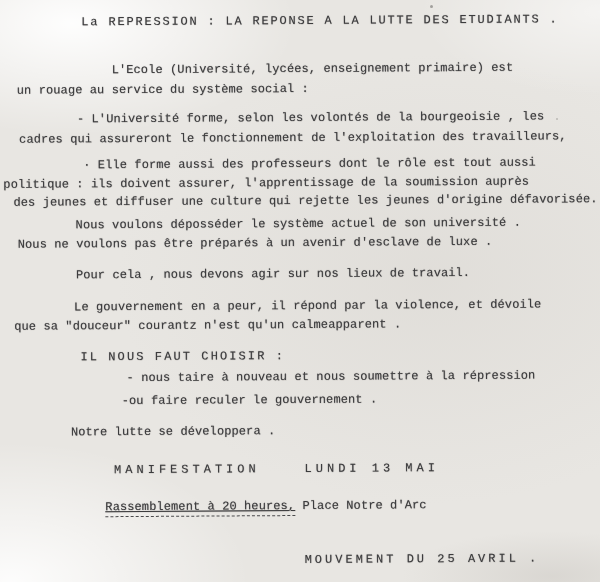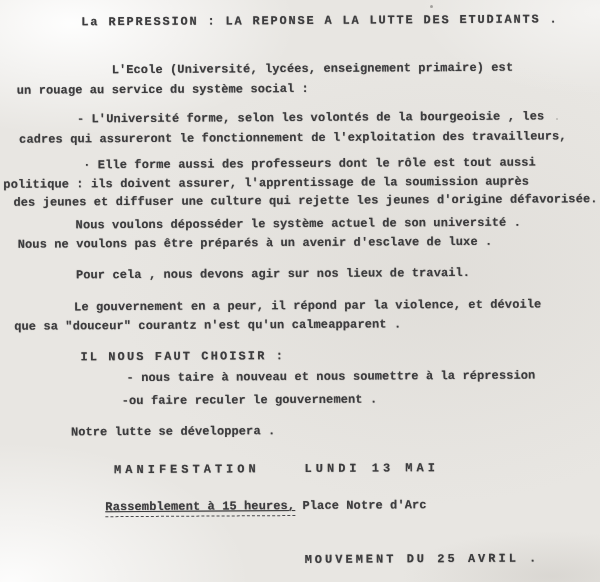--- a/index.html
+++ b/index.html
@@ -10,21 +10,20 @@
   }
   #scan{
     position:relative;width:600px;height:582px;overflow:hidden;
     background:
       radial-gradient(ellipse 320px 160px at 12% 4%, rgba(255,255,255,0.95), rgba(255,255,255,0) 70%),
       radial-gradient(ellipse 340px 200px at 2% 100%, rgba(255,255,255,0.9), rgba(255,255,255,0) 70%),
       radial-gradient(ellipse 260px 120px at 100% 2%, rgba(255,255,255,0.55), rgba(255,255,255,0) 70%),
       radial-gradient(ellipse 420px 300px at 72% 48%, rgba(206,202,196,0.30), rgba(206,202,196,0) 75%),
       radial-gradient(ellipse 200px 60px at 92% 99%, rgba(190,186,180,0.35), rgba(190,186,180,0) 75%),
       #e8e6e2;
-    font-weight: bold;
   }
   #textlayer{
     position:absolute;left:0;top:0;width:600px;height:582px;
     transform:rotate(-0.35deg);transform-origin:50% 50%;
   }
   .line{
     position:absolute;white-space:pre;
     font-size:12px;letter-spacing:0.1px;
     color:#3c3c3e;
     text-shadow:0 0 1px rgba(64,62,60,0.45), 0.4px 0.4px 0 rgba(64,62,60,0.18);
@@ -94,18 +93,18 @@
     <div class="line l12">que sa "douceur" courantz n'est qu'un calmeapparent .</div>
 
     <div class="line l13 caps-wider">IL NOUS FAUT CHOISIR :</div>
     <div class="line l14">- nous taire à nouveau et nous soumettre à la répression</div>
     <div class="line l15">-ou faire reculer le gouvernement .</div>
 
     <div class="line l16">Notre lutte se développera .</div>
 
     <div class="line l17 banner">MANIFESTATION    LUNDI 13 MAI</div>
 
-    <div class="line l18"><span class="u-dashed">Rassemblement à 15 heures,</span><span> Place Notre d'Arc</span></div>
+    <div class="line l18"><span class="u-dashed">Rassemblement à 20 heures,</span><span> Place Notre d'Arc</span></div>
 
     <div class="line l19 footer-sp">MOUVEMENT DU 25 AVRIL .</div>
 
   </div>
 </div>
 
 </body></html>

